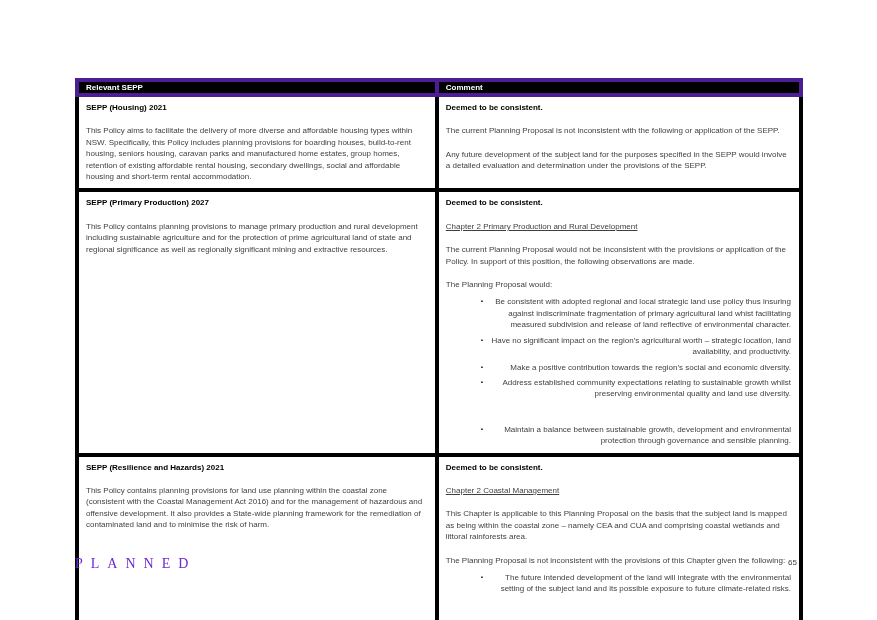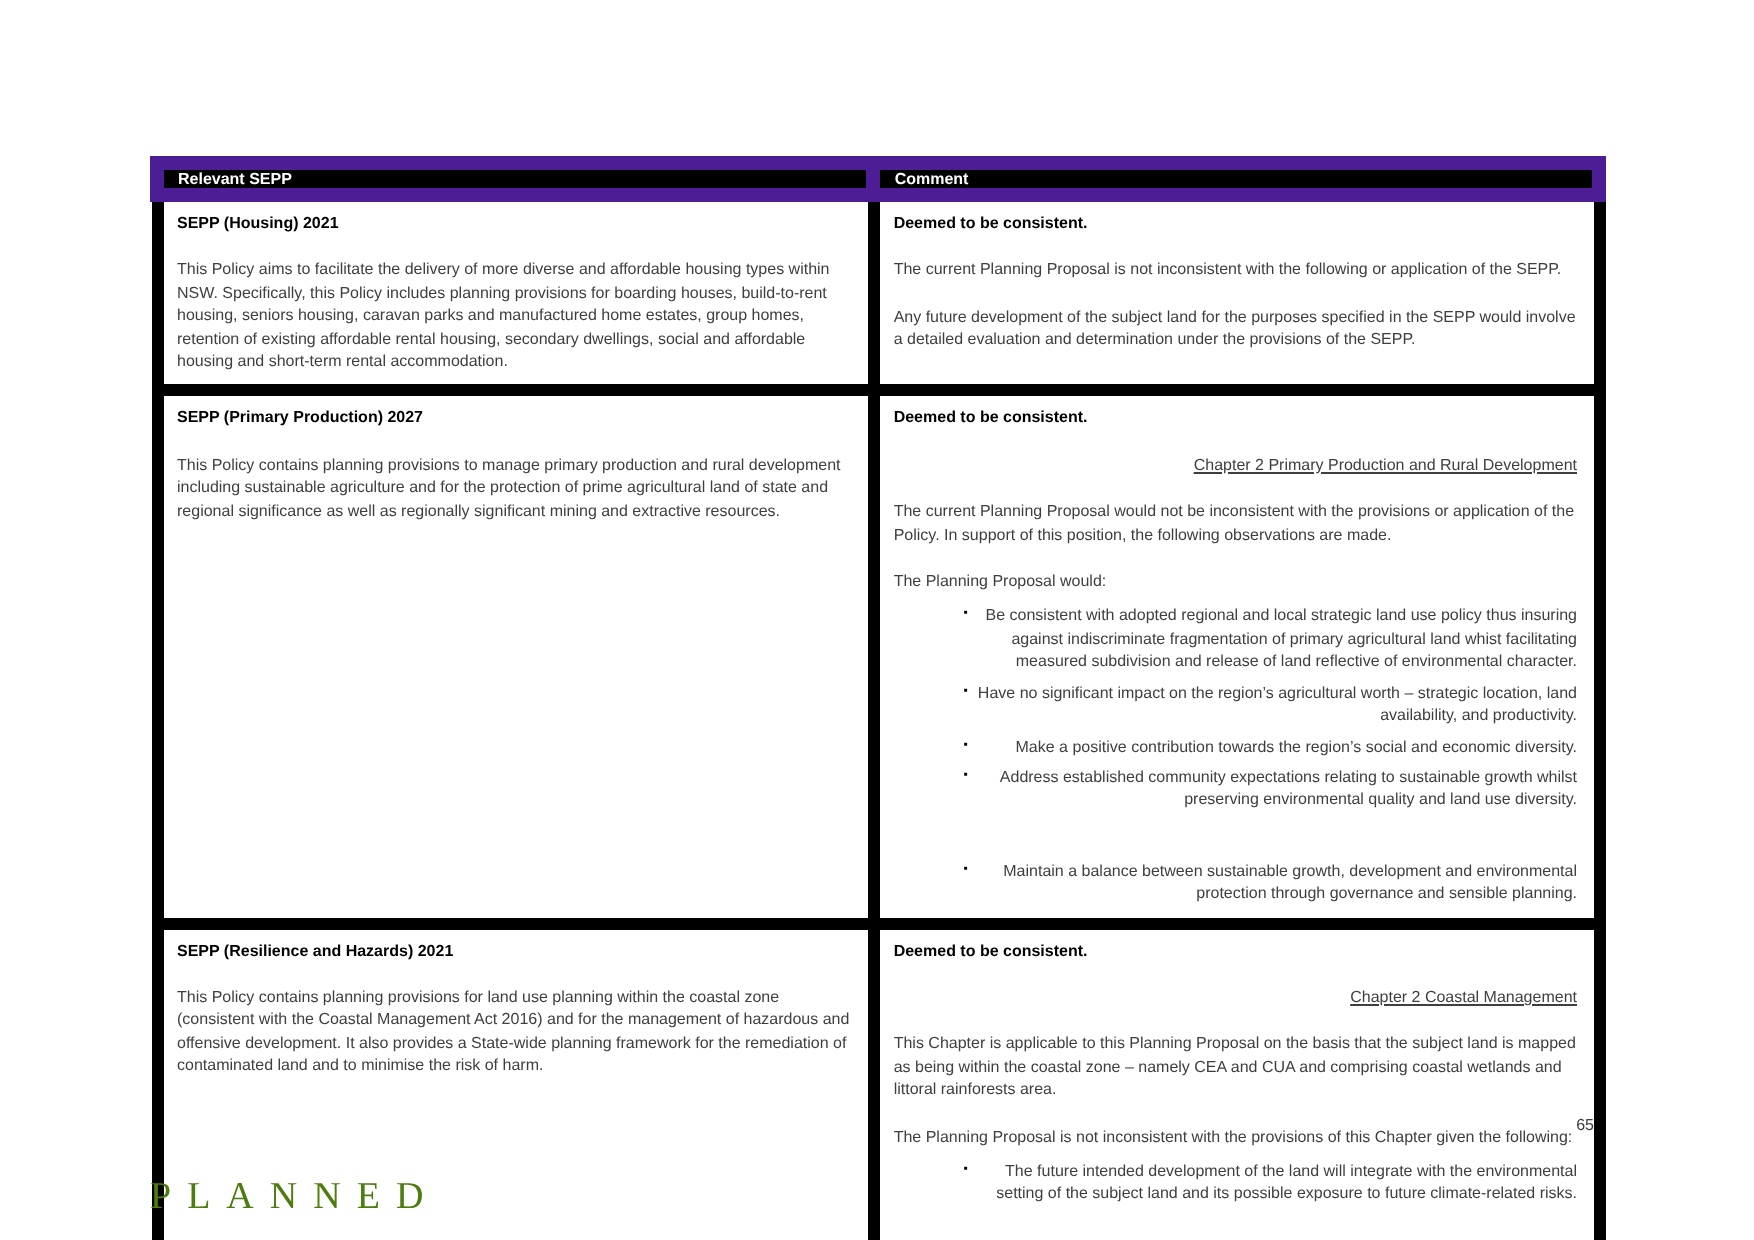--- a/index.html
+++ b/index.html
@@ -33,25 +33,25 @@
   }
   .sepp-table th {
     background:#000000;
     color:#ffffff;
     font-size:8px;
     font-weight:bold;
     text-align:left;
     height:15px;
     padding:0 7px;
     vertical-align:middle;
-    border:7px solid #4c1d95;
+    border:4px solid #4c1d95;
     box-sizing:border-box;
   }
   .sepp-table td {
-    border:6px solid #000000;
+    border:4px solid #000000;
     vertical-align:top;
     padding:5px 8px 6px 7px;
     font-size:8px;
     line-height:11.4px;
     box-sizing:border-box;
   }
   .col-left  { width:49.7%; }
   .col-right { width:50.3%; }
   .row-1 { height:81px; }
   .row-2 { height:212px; }
@@ -59,41 +59,40 @@
   .sepp-title, .verdict {
     font-weight:bold;
     color:#000000;
     margin:0 0 3px 0;
   }
   .cell p { margin:12px 0 6px 0; }
   .cell p:last-child { margin-bottom:0; }
   .chapter-heading {
     text-decoration:underline;
     margin:0 0 7px 0;
-    text-align:right;
   }
   .bullets { margin:1px 0 0 16px;text-align:right; }
   .bullet-row { display:flex; margin:0 0 4px 0; }
   .bullet-row:last-child { margin-bottom:0;margin-top:24px; }
   .bullet-marker {
     flex:0 0 21px;
     font-size:6px;
     line-height:11.4px;
     color:#000000;
   }
   .bullet-text { flex:1; }
   
   .footer-logo {
     position:absolute;
     left:75px;
-    top:588px;
+    top:556px;
     font-family:"Liberation Serif", serif;
-    font-size:19px;
+    font-size:14px;
     letter-spacing:8px;
-    color:#4d7c0f;
+    color:#6d28d9;
   }
   .footer-page {
     position:absolute;
     top:558px;
     right:80px;
     font-size:8px;
     color:#3d3d3d;
   }
 </style>
 </head>

